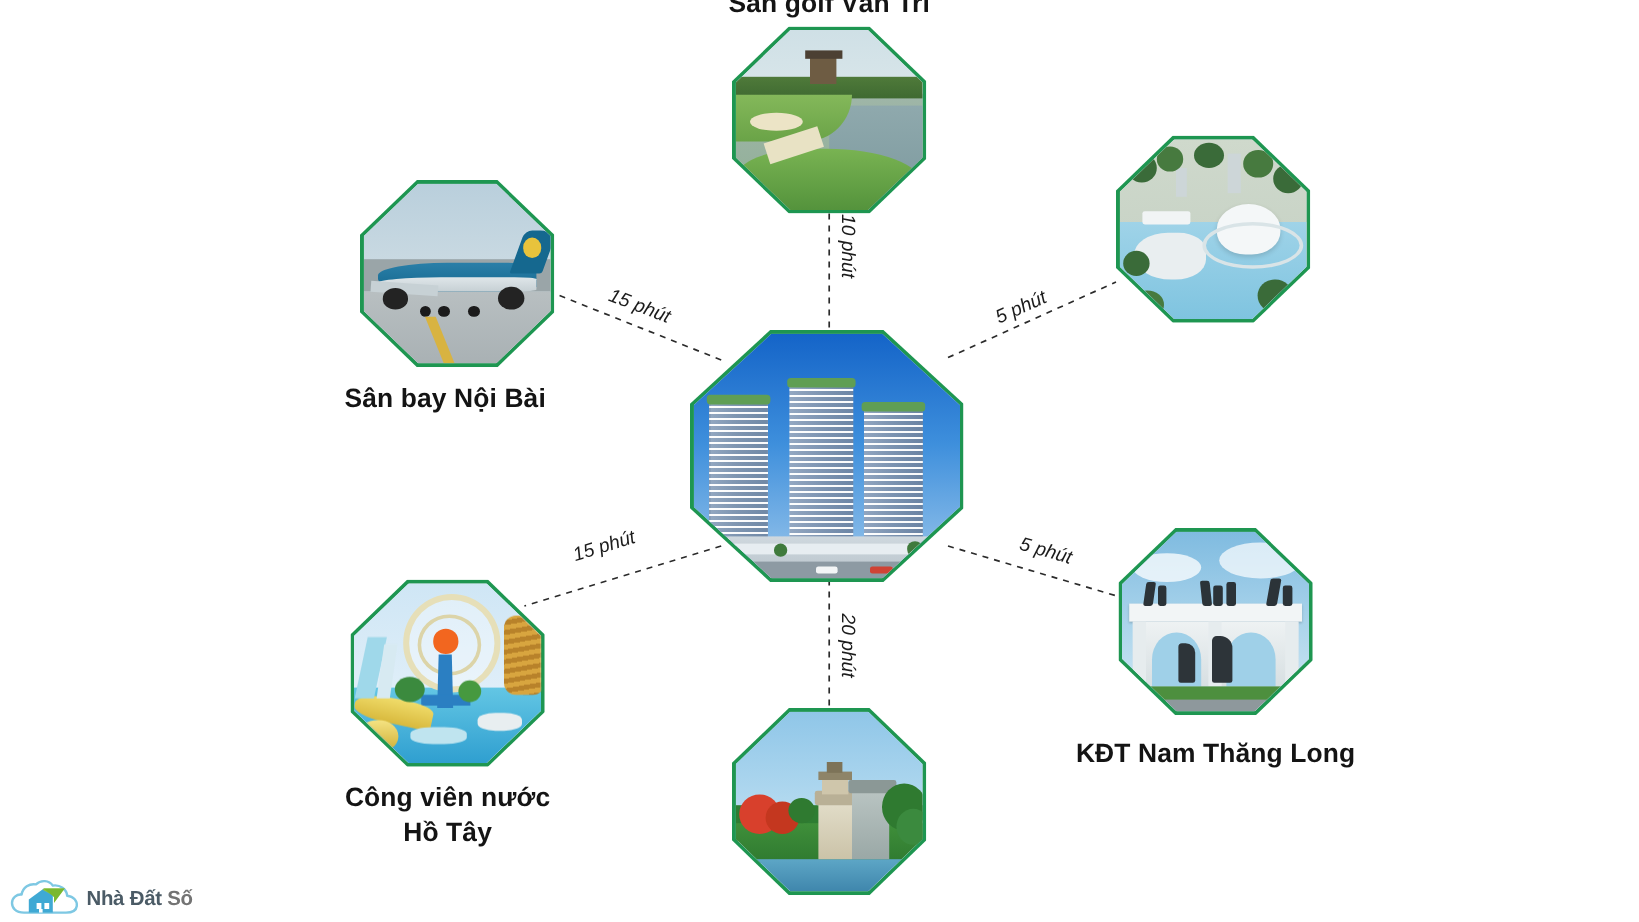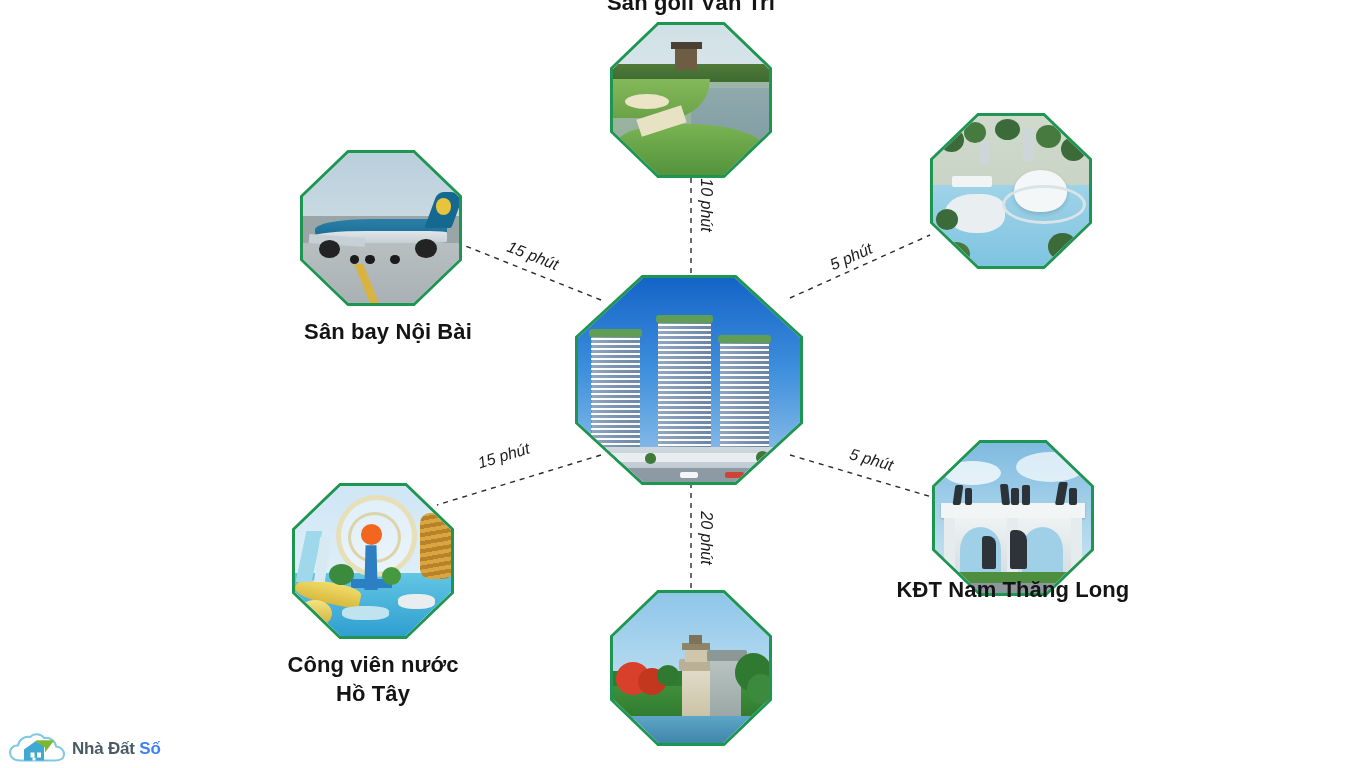--- a/index.html
+++ b/index.html
@@ -93,21 +93,21 @@
     gap: 6px;
   }
   .brand-mark { width: 58px; height: 34px; flex: none; }
   .brand-text {
     font-size: 17px;
     font-weight: bold;
     letter-spacing: -0.2px;
     white-space: nowrap;
   }
   .brand-text .t1 { color: #4b5b66; }
-  .brand-text .t2 { color: #3b82f6; }
+  .brand-text .t2 { color: #737373; }
 
   
   .sky-blue { background: linear-gradient(#1464c8 0%, #3e8fdc 45%, #9fc9ec 100%); }
   .sky-pale { background: linear-gradient(#b9cfdc 0%, #cfdde4 60%, #c3cdd2 100%); }
   .sky-soft { background: linear-gradient(#cfe6f5 0%, #eaf4fb 100%); }
   .sky-hk   { background: linear-gradient(#8fc6e8 0%, #bfe0f2 70%, #d9eef8 100%); }
 </style>
 </head>
 <body>
 
@@ -206,21 +206,21 @@
         <div style="position:absolute; left:72%; top:57%; width:14%; height:13%; background:#232323; border-radius:50%;"></div>
 
         <div style="position:absolute; left:30%; top:68%; width:6%; height:6%; background:#1b1b1b; border-radius:50%;"></div>
         <div style="position:absolute; left:40%; top:68%; width:6%; height:6%; background:#1b1b1b; border-radius:50%;"></div>
         <div style="position:absolute; left:56%; top:68%; width:6%; height:6%; background:#1b1b1b; border-radius:50%;"></div>
 
         <div style="position:absolute; left:38%; top:74%; width:6%; height:26%; background:#d8b341; transform:skewX(22deg);"></div>
       </div>
     </div>
   </div>
-  <div class="node-label" style="left:238px; top:317px; width:300px;">Sân bay Nội Bài</div>
+  <div class="node-label" style="left:221px; top:317px; width:300px;">Sân bay Nội Bài</div>
 
   <div class="node" style="left:930px; top:113px;">
     <div class="octa" style="width:162px; height:156px;">
       <div class="octa-inner">
         <div class="scene" style="background:linear-gradient(#cfd9cc,#c3cfc2);"></div>
         <div style="position:absolute; left:0; top:46%; width:100%; height:54%; background:linear-gradient(#9fd3e8,#7fc4e0);"></div>
         <div style="position:absolute; left:8%; top:52%; width:38%; height:26%; background:#e9eef0; border-radius:50% 40% 45% 55%;"></div>
         <div style="position:absolute; left:52%; top:36%; width:34%; height:28%; background:#f4f7f8; border-radius:50% 50% 45% 45%; box-shadow:0 2px 4px rgba(0,0,0,.15);"></div>
         <div style="position:absolute; left:44%; top:46%; width:50%; height:22%; border:3px solid #d9e4e7; border-radius:50%;"></div>
         <div style="position:absolute; left:30%; top:16%; width:6%; height:16%; background:#cdd6d8;"></div>
@@ -322,21 +322,21 @@
         <div style="position:absolute; left:86%; top:30%; width:5%; height:11%; background:#2b3338; border-radius:2px;"></div>
 
         <div style="position:absolute; left:30%; top:62%; width:9%; height:22%; background:#2d3439; border-radius:3px 8px 2px 2px;"></div>
         <div style="position:absolute; left:48%; top:58%; width:11%; height:26%; background:#2d3439; border-radius:4px 10px 2px 2px;"></div>
 
         <div style="position:absolute; left:0; bottom:6%; width:100%; height:8%; background:#4d8f3e;"></div>
         <div style="position:absolute; left:0; bottom:0; width:100%; height:7%; background:#8e989c;"></div>
       </div>
     </div>
   </div>
-  <div class="node-label" style="left:863px; top:575px; width:300px;">KĐT Nam Thăng Long</div>
+  <div class="node-label" style="left:863px; top:613px; width:300px;">KĐT Nam Thăng Long</div>
 
   <div class="brand">
     <svg class="brand-mark" viewBox="0 0 116 66">
       <path d="M24 56 C10 56 4 48 4 40 C4 31 12 25 20 26 C22 14 33 7 44 9 C52 1 66 2 72 11 C84 9 95 17 96 28 C107 29 113 37 112 45 C111 53 103 56 94 56 Z" fill="none" stroke="#7ec8e3" stroke-width="4" stroke-linejoin="round"></path>
       <path d="M32 56 L32 34 L57 16 L72 27 L72 56 Z" fill="#3fa9d4"></path>
       <path d="M55 18 L57 16 L92 16 L74 30 L72 27 Z" fill="#8cc63e"></path>
       <path d="M57 16 L74 30 L74 40 L92 16 Z" fill="#7ab82f"></path>
       <rect x="45" y="40" width="8" height="10" fill="#ffffff"></rect>
       <rect x="58" y="40" width="8" height="10" fill="#ffffff"></rect>
       <rect x="49" y="50" width="6" height="6" fill="#ffffff"></rect>

